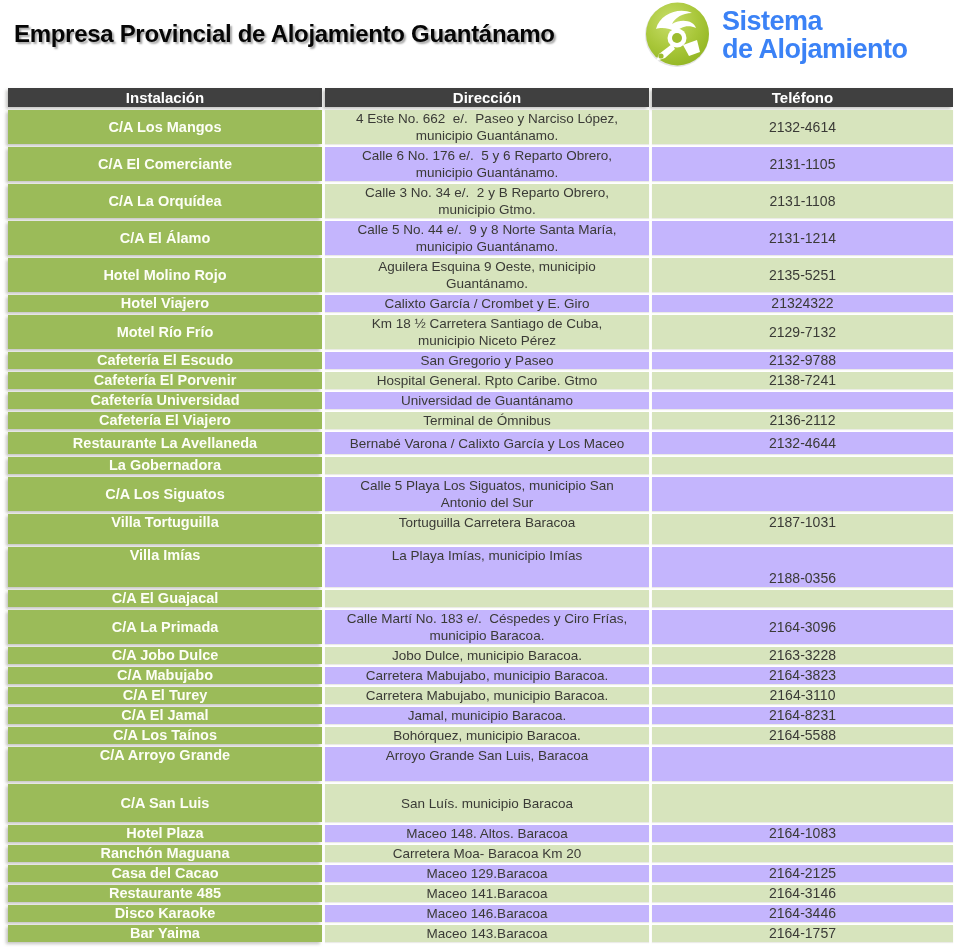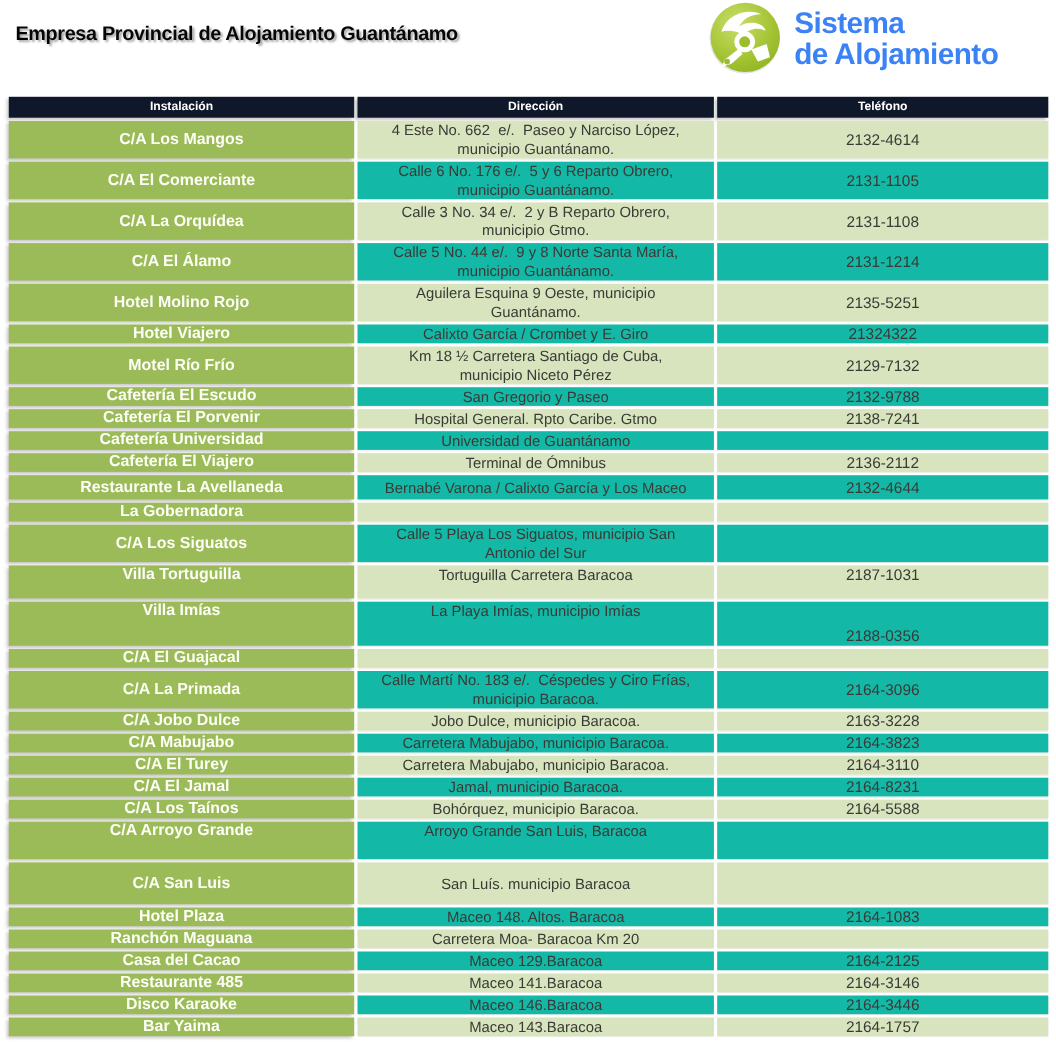--- a/index.html
+++ b/index.html
@@ -5,21 +5,21 @@
   html,body{margin:0;padding:0;}
   body{
     width:960px;height:947px;overflow:hidden;position:relative;
     background:#ffffff;
     font-family:"Liberation Sans", sans-serif;
   }
   
   .top{position:relative;height:88px;}
   .title{
     position:absolute;left:14px;top:20px;margin:0;
-    font-size:18px;font-weight:bold;color:#060606;letter-spacing:-0.3px;
+    font-size:24px;font-weight:bold;color:#060606;letter-spacing:-0.3px;
     text-shadow:2px 2px 2px rgba(0,0,0,0.35);
     white-space:nowrap;
   }
   .brand-logo{position:absolute;left:644px;top:1px;width:67px;height:67px;}
   .brand-text{
     position:absolute;left:722px;top:7px;
     font-size:27px;font-weight:bold;line-height:28px;letter-spacing:-0.5px;
     color:#3b82f6;white-space:nowrap;
   }
   
@@ -28,36 +28,36 @@
     display:grid;grid-template-columns:314px 324px 301px;
     column-gap:3px;margin-bottom:3px;
   }
   .cell{
     display:flex;align-items:center;justify-content:center;
     text-align:center;min-height:17px;line-height:17px;
   }
   .row.vt .cell{align-items:flex-start;}
   .cell.vb{align-items:flex-end !important;}
   .hcell{
-    background:#0f172a;color:#ffffff;font-weight:bold;font-size:11px;
+    background:#404040;color:#ffffff;font-weight:bold;font-size:15px;
     min-height:19px;line-height:19px;
     box-shadow:-2px 2px 3px rgba(90,90,80,0.35);
   }
   .name{
     background:#9bbb59;color:#fdfef6;font-weight:bold;font-size:14.5px;
     box-shadow:-2px 2px 3px rgba(90,90,80,0.35);
   }
   .dir,.tel{
     color:#3a3a36;font-size:13.5px;
     white-space:pre-wrap;
     box-shadow:0 1px 1px rgba(120,120,100,0.15);
   }
   .tel{font-size:14px;}
   .bd .dir,.bd .tel{background:#d7e4bd;}
-  .bl .dir,.bl .tel{background:#14b8a6;}
+  .bl .dir,.bl .tel{background:#c4b5fd;}
 </style>
 </head>
 <body>
 
 <div class="top">
   <h1 class="title">Empresa Provincial de Alojamiento Guantánamo</h1>
 
   <span class="brand-logo">
     <svg width="67" height="67" viewBox="0 0 67 67">
       <defs>

